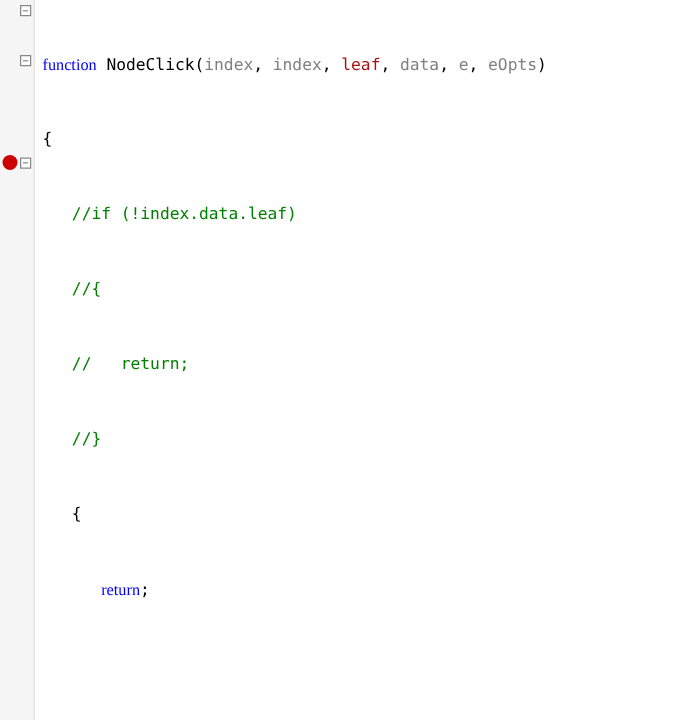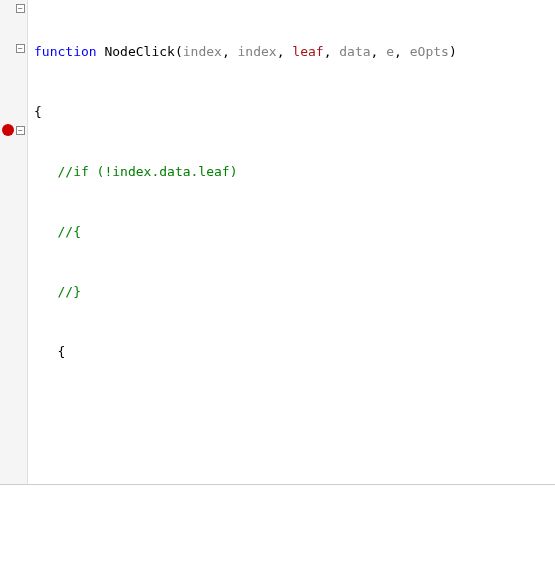--- a/index.html
+++ b/index.html
@@ -3,21 +3,21 @@
 <meta charset="utf-8">
 <style>
 * { margin: 0; padding: 0; box-sizing: border-box; font-family: Consolas, monospace; }
 body { width: 555px; height: 576px; background: #fff; overflow: hidden; display: flex; flex-direction: column; }
 .code-area { flex: 0 0 auto; display: flex; background: #fff; border-bottom: 1px solid #ccc; }
 .gutter { width: 28px; background: #f5f5f5; border-right: 1px solid #e0e0e0; position: relative; }
 .fold { position: absolute; left: 16px; width: 9px; height: 9px; border: 1px solid #888; background: #fff; font-size: 8px; line-height: 7px; text-align: center; color: #555; cursor: pointer; }
 .breakpoint { position: absolute; left: 2px; width: 12px; height: 12px; background: #c00; border-radius: 50%; }
 .code { flex: 1; padding: 2px 0 2px 6px; font-size: 13px; line-height: 20px; white-space: pre; overflow: hidden; }
 .line { height: 20px; }
-.kw { color: #0000ff; }
+.kw { color: #0000ff; font-family: Liberation Serif, serif; }
 .param1 { color: #808080; }
 .param2 { color: #a31515; }
 .cm { color: #008000; }
 .str { color: #a31515; }
 .hl { background: #fff; border: 2px solid #4169e1; display: inline-block; padding: 0 1px; }
 .arrow { color: #d4a017; }
 .watch-body { flex: 1; overflow: hidden; font-size: 12px; font-family: "Segoe UI", sans-serif; background: #fff; }
 </style>
 </head>
 <body>
@@ -27,22 +27,24 @@
     <div class="fold" style="top:4px">−</div>
     <div class="fold" style="top:44px">−</div>
     <div class="breakpoint" style="top:124px"></div>
     <div class="fold" style="top:126px">−</div>
   </div>
   <div class="code">
     <div class="line"><span class="kw">function</span> <span>NodeClick</span>(<span class="param1">index</span>, <span class="param1">index</span>, <span class="param2">leaf</span>, <span class="param1">data</span>, <span class="param1">e</span>, <span class="param1">eOpts</span>)</div>
     <div class="line">{</div>
     <div class="line cm">   //if (!index.data.leaf)</div>
     <div class="line cm">   //{</div>
+    <div class="line cm">   //   return;</div>
     <div class="line cm">   //}</div>
     <div class="line">   {</div>
+    <div class="line"><span>      </span><span class="kw">return</span><span>;</span></div>
     
     
     
     
   </div>
 </div>
 
 <div class="watch-body" id="watch-body"></div>
 
 </body></html>

